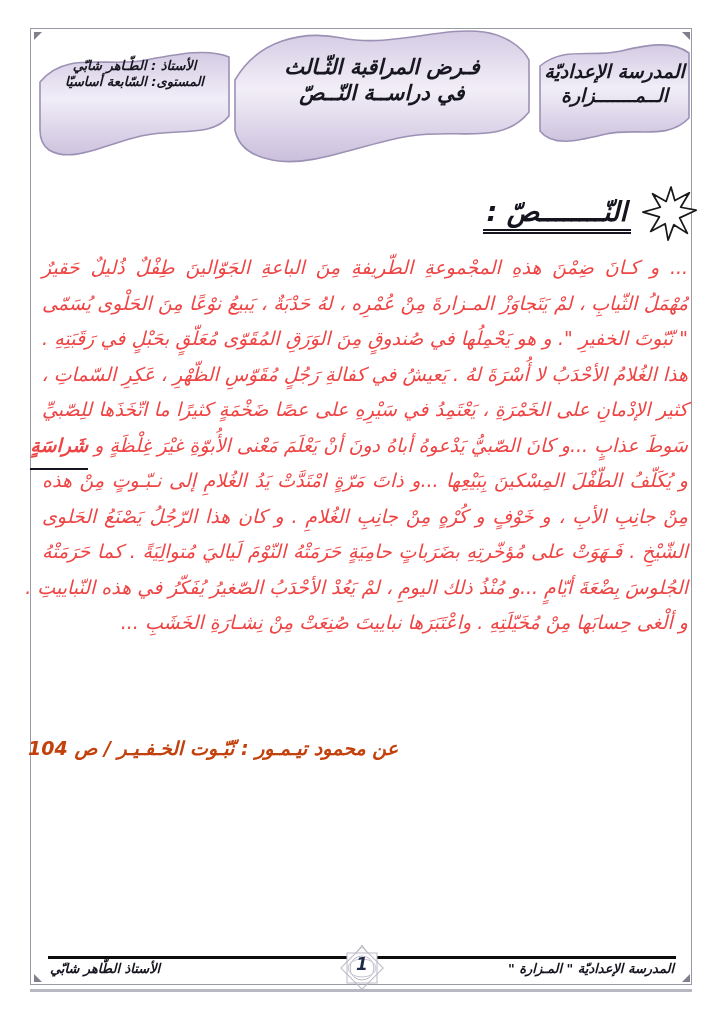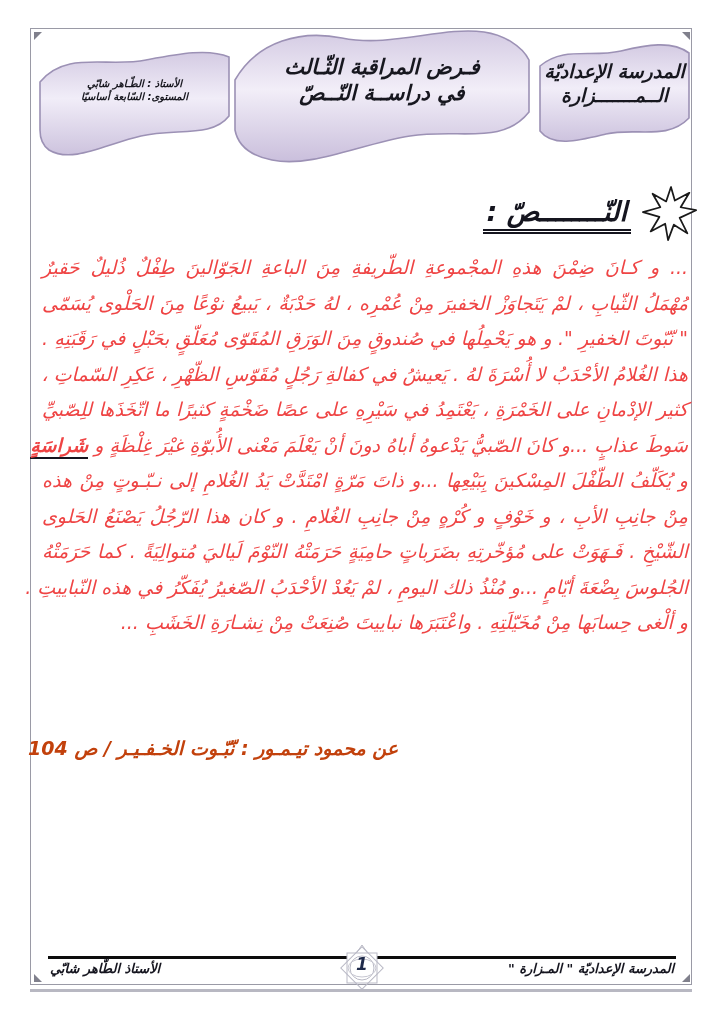--- a/index.html
+++ b/index.html
@@ -17,36 +17,36 @@
   
   .banner{position:absolute;}
   .banner svg{position:absolute;left:0;top:0;width:100%;height:100%;}
   .banner .btxt{position:absolute;width:100%;direction:rtl;text-align:center;
                 font-style:italic;font-weight:bold;color:#17171f;line-height:1.25;}
   .banner-school{left:536px;top:36px;width:157px;height:118px;}
   .banner-school .btxt{top:24px;font-size:19px;}
   .banner-exam{left:230px;top:24px;width:304px;height:150px;}
   .banner-exam .btxt{top:30px;font-size:21px;letter-spacing:.5px;}
   .banner-teacher{left:36px;top:42px;width:197px;height:126px;}
-  .banner-teacher .btxt{top:36px;font-size:10px;}
+  .banner-teacher .btxt{top:16px;font-size:13px;}
 
   
   .title-row{position:absolute;top:186px;right:25px;display:flex;flex-direction:row-reverse;
              align-items:center;gap:10px;}
   .star{width:58px;height:58px;}
   .sec-title{direction:rtl;font-size:27px;font-weight:bold;font-style:italic;
              border-bottom:5px double #15151f;padding:0 4px 2px 4px;}
 
   
   .body-text{position:absolute;left:42px;top:250px;width:646px;direction:rtl;
              font-size:19px;font-style:italic;color:#ef4444;}
   .bline{height:35.5px;line-height:35.5px;white-space:nowrap;text-align:justify;
          text-align-last:justify;overflow:visible;}
   .bline.last{text-align-last:right;}
-  .u{font-weight:bold;border-bottom:2.5px solid #15151f;padding-bottom:1px;margin-top:45px;}
+  .u{font-weight:bold;border-bottom:2.5px solid #15151f;padding-bottom:12px;margin-top:45px;}
 
   
   .attribution{position:absolute;top:737px;right:326px;direction:rtl;white-space:nowrap;
                font-size:19px;font-weight:bold;font-style:italic;color:#c2410c;}
 
   
   .footer-rule{position:absolute;left:48px;top:956px;width:628px;height:2.5px;background:#0c0c0c;}
   .footer-left{position:absolute;left:50px;top:961px;font-size:13px;font-weight:bold;
                font-style:italic;direction:rtl;}
   .footer-right{position:absolute;right:50px;top:961px;font-size:13px;font-weight:bold;
@@ -121,21 +121,21 @@
 
   <div class="title-row">
     <svg class="star" viewBox="0 0 60 60">
       <path d="M57,25 L41,22 L50,7 L35,15 L31,1 L26,16 L12,8 L20,22 L2,27 L19,32 L10,47 L25,39 L28,56 L34,40 L48,49 L40,33 Z" fill="#ffffff" stroke="#1a1a1a" stroke-width="1.8" stroke-linejoin="round"></path>
     </svg>
     <div class="sec-title">النّــــــــصّ :</div>
   </div>
 
   <div class="body-text">
     <div class="bline">... و كـانَ ضِمْنَ هذهِ المجْموعةِ الطّريفةِ مِنَ الباعةِ الجَوّالينَ طِفْلٌ ذُليلٌ حَقيرٌ</div>
-    <div class="bline">مُهْمَلُ الثّيابِ ، لمْ يَتَجاوَزْ الخفيرَ مِنْ عُمْرِه ، لهُ حَدْبَةٌ ، يَبيعُ نوْعًا مِنَ الحَلْوى يُسَمّى</div>
+    <div class="bline">مُهْمَلُ الثّيابِ ، لمْ يَتَجاوَزْ المـزارةَ مِنْ عُمْرِه ، لهُ حَدْبَةٌ ، يَبيعُ نوْعًا مِنَ الحَلْوى يُسَمّى</div>
     <div class="bline">" نّبّوتَ الخفيرِ ". و هو يَحْمِلُها في صُندوقٍ مِنَ الوَرَقِ المُقَوّى مُعَلّقٍ بحَبْلٍ في رَقَبَتِهِ .</div>
     <div class="bline">هذا الغُلامُ الأحْدَبُ لا أُسْرَةَ لهُ . يَعيشُ في كفالةِ رَجُلٍ مُقَوّسِ الظّهْرِ ، عَكِرِ السّماتِ ،</div>
     <div class="bline">كثير الإدْمانِ على الخَمْرَةِ ، يَعْتَمِدُ في سَيْرِهِ على عصًا ضَخْمَةٍ كثيرًا ما اتّخَذَها للِصّبيِّ</div>
     <div class="bline"><span>سَوطَ عذابٍ ...و كانَ الصّبيُّ يَدْعوهُ أباهُ دونَ أنْ يَعْلَمَ مَعْنى الأُبوّةِ غيْرَ غِلْظَةٍ و </span><span class="u">شَراسَةٍ</span></div>
     <div class="bline">و يُكَلّفُ الطّفْلَ المِسْكينَ بِبَيْعِها ...و ذاتَ مَرّةٍ امْتَدَّتْ يَدُ الغُلامِ إلى نـبّـوتٍ مِنْ هذه</div>
     <div class="bline">مِنْ جانِبِ الأبِ ، و خَوْفٍ و كُرْهٍ مِنْ جانِبِ الغُلامِ . و كان هذا الرّجُلُ يَصْنَعُ الحَلوى</div>
     <div class="bline">الشّيْخِ . فَـهَوَتْ على مُؤخّرتِهِ بضَرَباتٍ حامِيَةٍ حَرَمَتْهُ النّوْمَ لَياليَ مُتوالِيَةً . كما حَرَمَتْهُ</div>
     <div class="bline">الجُلوسَ بِضْعَةَ أيّامٍ ...و مُنْذُ ذلك اليومِ ، لمْ يَعُدْ الأحْدَبُ الصّغيرُ يُفَكّرُ في هذه النّباييتِ .</div>
     <div class="bline last">و ألْغى حِسابَها مِنْ مُخَيّلَتِهِ . واعْتَبَرَها نباييتَ صُنِعَتْ مِنْ نِشـارَةِ الخَشَبِ ...</div>
   </div>

